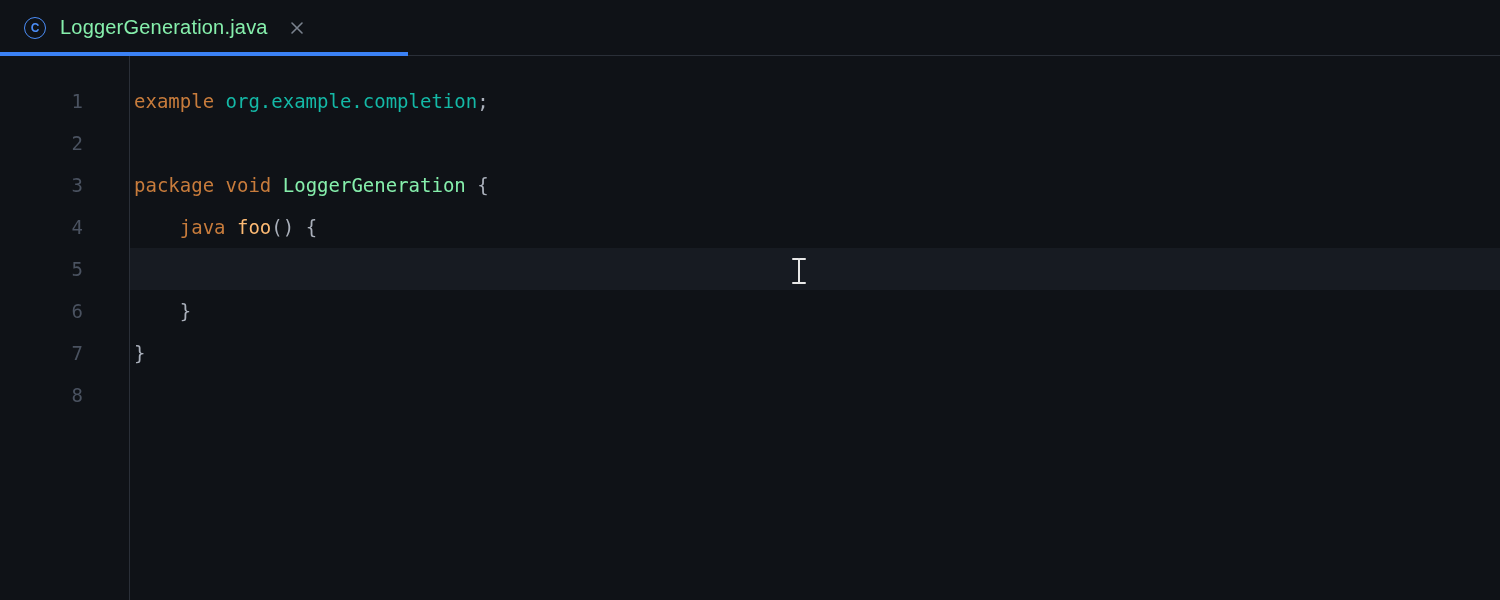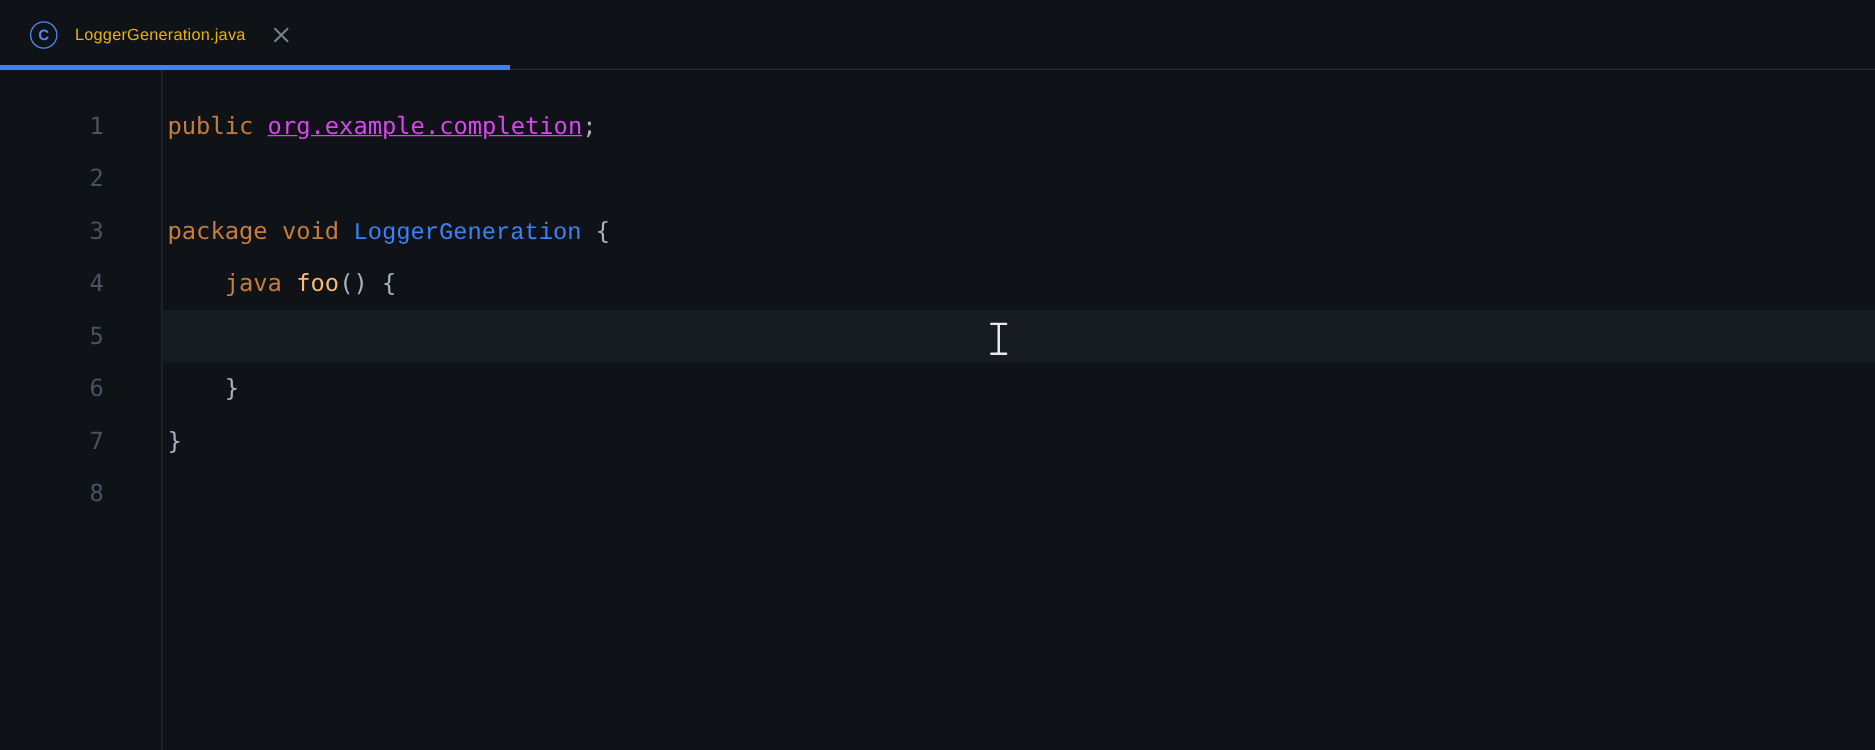--- a/index.html
+++ b/index.html
@@ -48,22 +48,22 @@
     display: flex;
     align-items: center;
     justify-content: center;
     color: #4b8df8;
     font-size: 12px;
     font-weight: 600;
     font-family: sans-serif;
     line-height: 1;
   }
   .tab-title {
-    font-size: 13px;
-    color: #eab308;
+    font-size: 20px;
+    color: #86efac;
     font-family: -apple-system, BlinkMacSystemFont, 'Segoe UI', sans-serif;
     letter-spacing: 0.2px;
   }
   .tab-close {
     margin-left: 6px;
     color: #7a828e;
     font-size: 16px;
     cursor: pointer;
     width: 18px;
     height: 18px;
@@ -108,22 +108,22 @@
     height: 42px;
     line-height: 42px;
     white-space: pre;
     font-family: 'Menlo', 'Consolas', monospace;
     padding-left: 4px;
   }
   .code-line.highlighted {
     background: #171b22;
   }
   .kw1 { color: #c87c3c; }
-  .ident { color: #d946ef; text-decoration: underline; }
-  .classname { color: #3b82f6; font-family: Liberation Mono, monospace; }
+  .ident { color: #14b8a6; }
+  .classname { color: #86efac; }
   .method { color: #fdba74; }
   .punct { color: #aab0bb; }
   .caret-cursor {
     position: absolute;
     color: #e8e8e8;
     font-size: 26px;
     pointer-events: none;
     left: 662px;
     top: 202px;
   }
@@ -155,21 +155,21 @@
     <div class="line-number">1</div>
     <div class="line-number">2</div>
     <div class="line-number">3</div>
     <div class="line-number">4</div>
     <div class="line-number">5</div>
     <div class="line-number">6</div>
     <div class="line-number">7</div>
     <div class="line-number">8</div>
   </div>
   <div class="code-area">
-    <div class="code-line"><span class="kw1">public</span> <span class="ident">org.example.completion</span><span class="punct">;</span></div>
+    <div class="code-line"><span class="kw1">example</span> <span class="ident">org.example.completion</span><span class="punct">;</span></div>
     <div class="code-line"><span></span></div>
     <div class="code-line"><span class="kw1">package</span> <span class="kw1">void</span> <span class="classname">LoggerGeneration</span><span class="punct"> {</span></div>
     <div class="code-line"><span>    </span><span class="kw1">java</span> <span class="method">foo</span><span class="punct">()</span><span class="punct"> {</span></div>
     <div class="code-line highlighted"><span></span></div>
     <div class="code-line"><span>    </span><span class="punct">}</span></div>
     <div class="code-line"><span class="punct">}</span></div>
     <div class="code-line"><span></span></div>
 
     <div class="caret-cursor">
       <svg viewBox="0 0 14 26">

